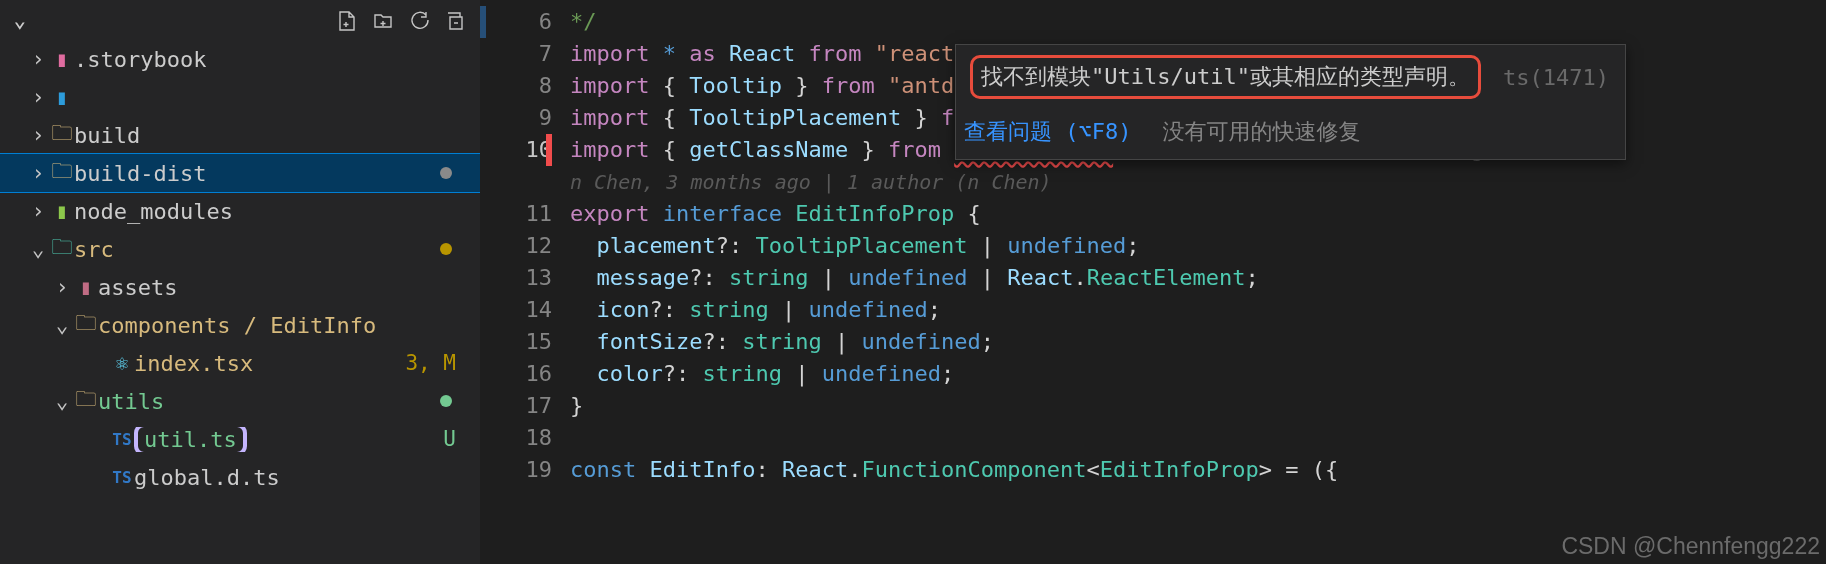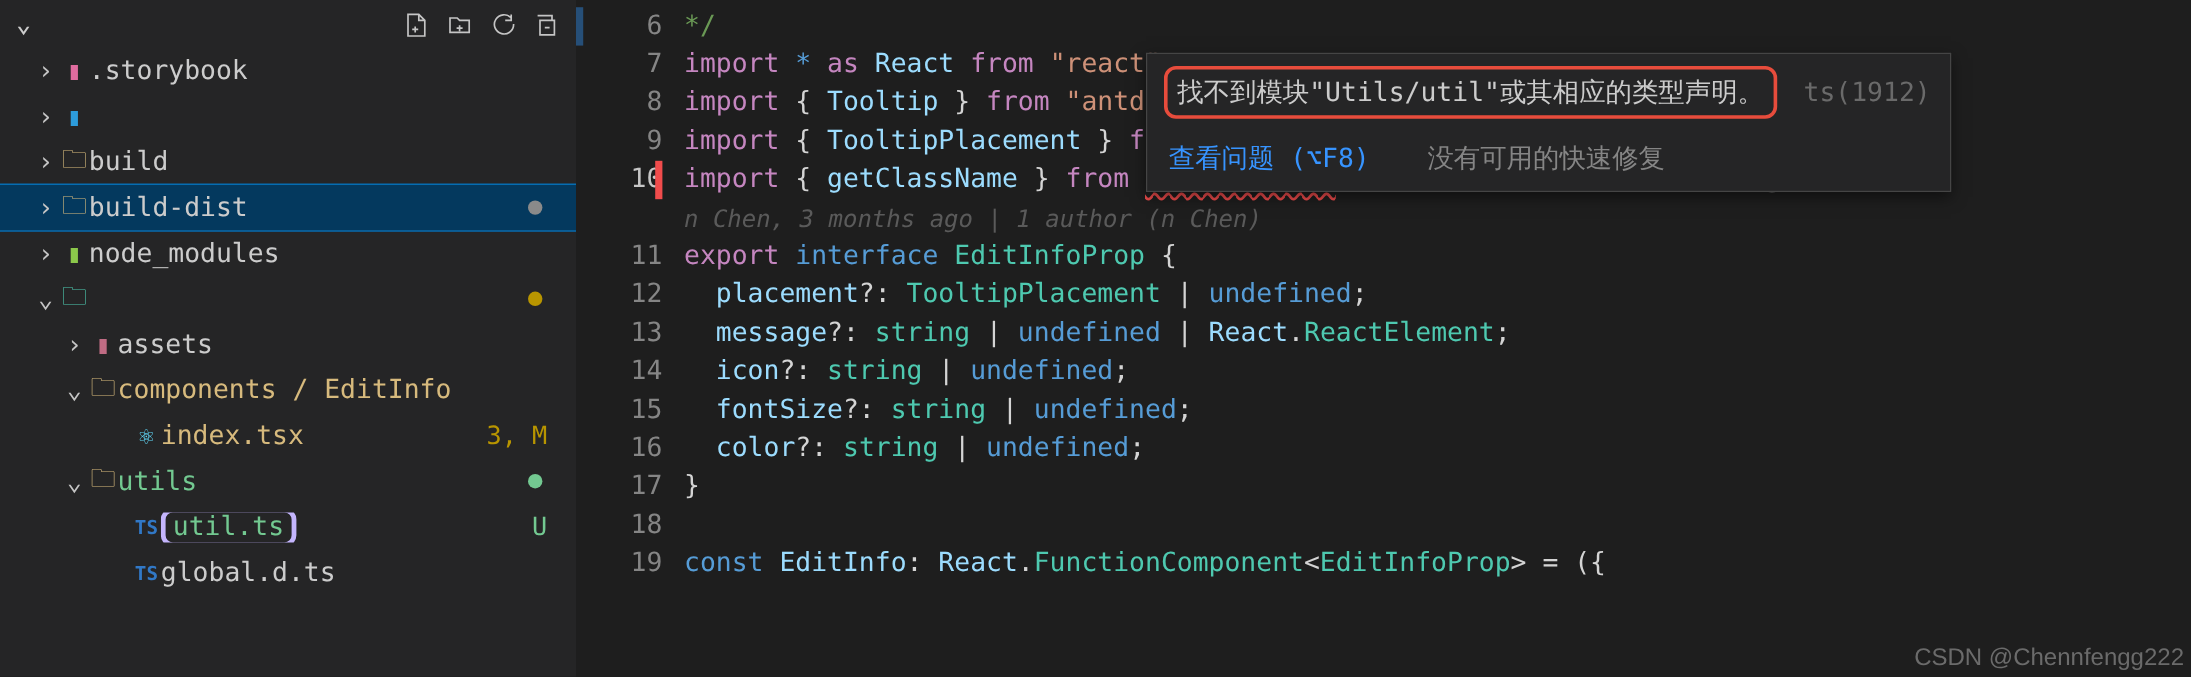--- a/index.html
+++ b/index.html
@@ -37,25 +37,25 @@
   .str { color:#ce9178; }
   .op { color:#d4d4d4; }
   .squig { text-decoration:underline wavy #f14c4c; text-underline-offset:4px; }
   .blame { color:#5a5a5a; font-style:italic; font-size:20px; }
   .blame-inline { color:#5a5a5a; }
 
   .tip { position:absolute; left:955px; top:44px; background:#252526; border:1px solid #454545; box-shadow:0 4px 12px rgba(0,0,0,0.5); font-size:22px; z-index:10; min-width:620px; }
   .tip .msg { padding:10px 16px 10px 14px; display:flex; align-items:center; gap:10px; }
   .tip .msg .txt { border:3px solid #e74c3c; border-radius:10px; padding:4px 8px; color:#cccccc; }
   .tip .code-err { color:#6a6a6a; margin-left:12px; }
-  .tip .acts { display:flex; gap:48px; padding:8px 18px 12px; }
+  .tip .acts { display:flex; gap:31px; padding:8px 8px 12px; }
   .tip .acts .link { color:#3794ff; cursor:pointer; }
   .tip .acts .dis { color:#858585; }
 
-  .wm { position:absolute; right:6px; bottom:4px; color:#6b6b6b; font-size:20px; font-family:Arial,sans-serif; }
+  .wm { position:absolute; right:6px; bottom:4px; color:#6b6b6b; font-size:23px; font-family:Arial,sans-serif; }
 </style>
 </head>
 <body>
 
 <div class="side">
   <div class="hdr">
     <span class="chev">⌄</span>
     <div class="actions">
       <svg>
           <path d="M4 3h9l5 5v13H4z M13 3v5h5 M10 13v5 M7.5 15.5h5"></path>
@@ -105,20 +105,21 @@
     <span class="ico">
           <span style="color:#8cc84b">▮</span>
         </span>
     <span class="lbl ">node_modules</span>
       </div>
       <div class="row" style="padding-left: 26px;">
         <span class="twist">⌄</span>
     <span class="ico">
           <span style="color:#4ec9b0">🗀</span>
         </span>
+    <span class="lbl orange">src</span>
         <span class="dot"></span>
       </div>
       <div class="row" style="padding-left: 50px;">
         <span class="twist">›</span>
     <span class="ico">
           <span style="color:#c06c84">▮</span>
         </span>
     <span class="lbl ">assets</span>
       </div>
       <div class="row" style="padding-left: 50px;">
@@ -181,21 +182,21 @@
       <div class="ln">17</div>
       <div class="ln">18</div>
       <div class="ln">19</div>
     </div>
   <div class="code" id="code"><div class="cl"><span class="comment">*/</span></div><div class="cl"><span class="kw">import</span> <span class="fn">*</span> <span class="kw">as</span> <span class="var">React</span> <span class="kw">from</span> <span class="str">"react"</span></div><div class="cl"><span class="kw">import</span> <span class="op">{</span> <span class="var">Tooltip</span> <span class="op">}</span> <span class="kw">from</span> <span class="str">"antd</span></div><div class="cl"><span class="kw">import</span> <span class="op">{</span> <span class="var">TooltipPlacement</span> <span class="op">}</span> <span class="kw">f</span></div><div class="cl"><span class="kw">import</span> <span class="op">{</span> <span class="var">getClassName</span> <span class="op">}</span> <span class="kw">from</span> <span class="str squig">"Utils/util"</span><span class="op">;</span>          <span class="blame-inline">You, 3 minutes ago • Uncomm</span></div><div class="cl blame">n Chen, 3 months ago | 1 author (n Chen)</div><div class="cl"><span class="kw">export</span> <span class="fn">interface</span> <span class="cls">EditInfoProp</span> <span class="op">{</span></div><div class="cl">  <span class="var">placement</span><span class="op">?:</span> <span class="cls">TooltipPlacement</span> <span class="op">|</span> <span class="fn">undefined</span><span class="op">;</span></div><div class="cl">  <span class="var">message</span><span class="op">?:</span> <span class="cls">string</span> <span class="op">|</span> <span class="fn">undefined</span> <span class="op">|</span> <span class="var">React</span><span class="op">.</span><span class="cls">ReactElement</span><span class="op">;</span></div><div class="cl">  <span class="var">icon</span><span class="op">?:</span> <span class="cls">string</span> <span class="op">|</span> <span class="fn">undefined</span><span class="op">;</span></div><div class="cl">  <span class="var">fontSize</span><span class="op">?:</span> <span class="cls">string</span> <span class="op">|</span> <span class="fn">undefined</span><span class="op">;</span></div><div class="cl">  <span class="var">color</span><span class="op">?:</span> <span class="cls">string</span> <span class="op">|</span> <span class="fn">undefined</span><span class="op">;</span></div><div class="cl"><span class="op">}</span></div><div class="cl"></div><div class="cl"><span class="fn">const</span> <span class="var">EditInfo</span><span class="op">:</span> <span class="var">React</span><span class="op">.</span><span class="cls">FunctionComponent</span><span class="op">&lt;</span><span class="cls">EditInfoProp</span><span class="op">&gt;</span> <span class="op">= ({</span></div></div>
 </div>
 
 <div class="tip">
   <div class="msg">
     <span class="txt">找不到模块"Utils/util"或其相应的类型声明。</span>
-    <span class="code-err">ts(1912)</span>
+    <span class="code-err">ts(1471)</span>
   </div>
   <div class="acts">
     <span class="link">查看问题 (⌥F8)</span>
     <span class="dis">没有可用的快速修复</span>
   </div>
 </div>
 
 <div class="wm">CSDN @Chennfengg222</div>
 
 </body></html>

